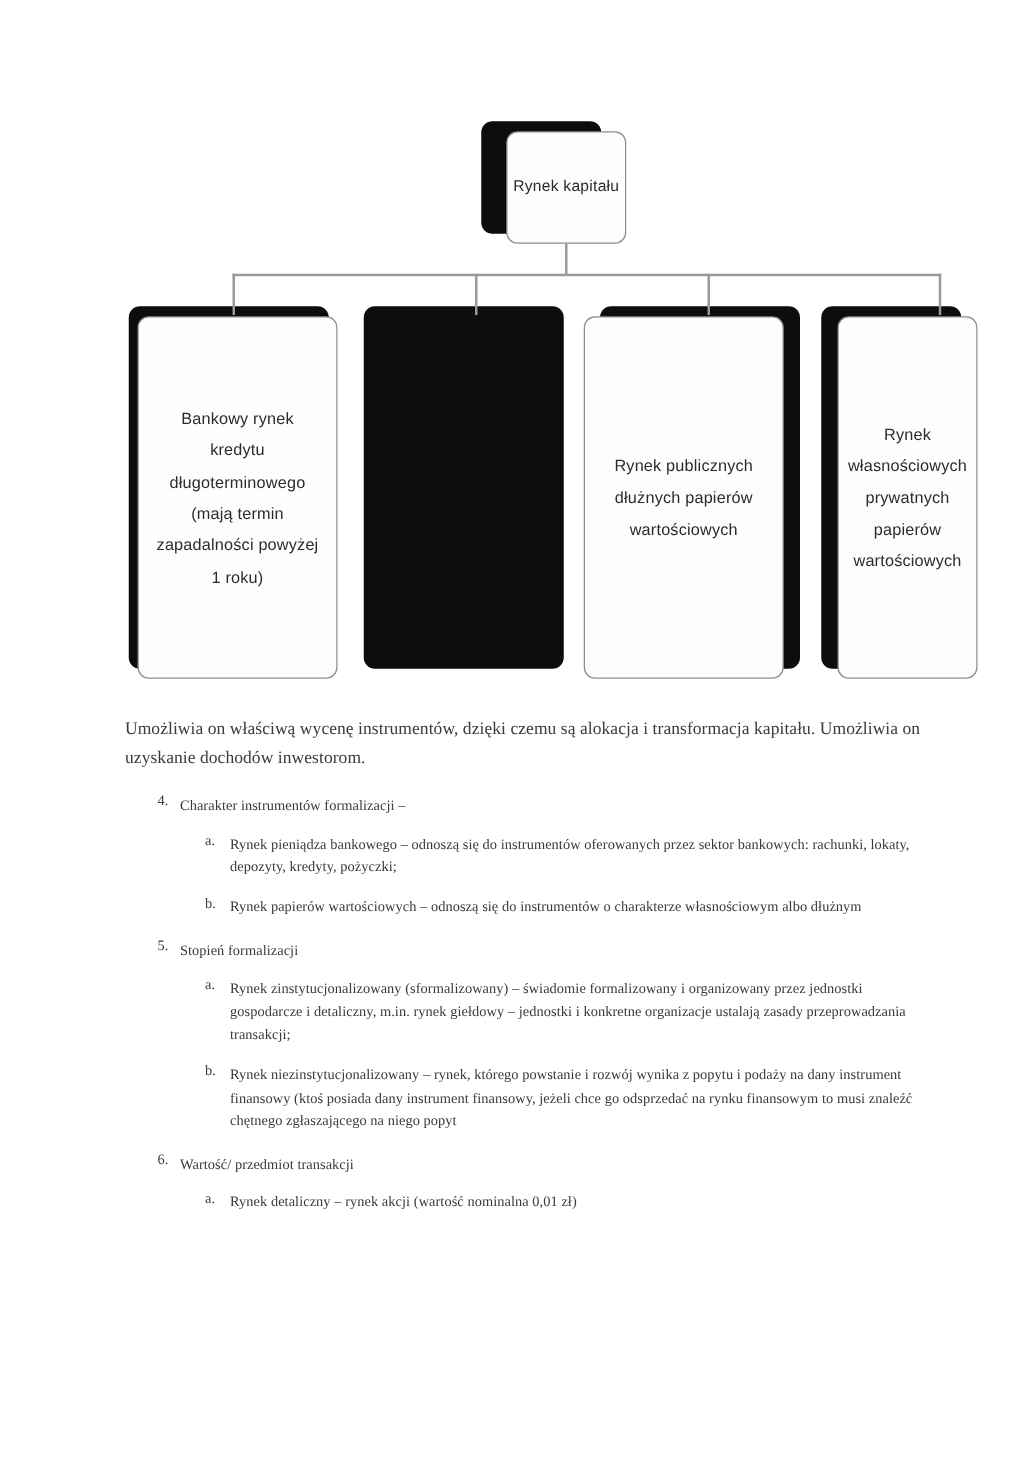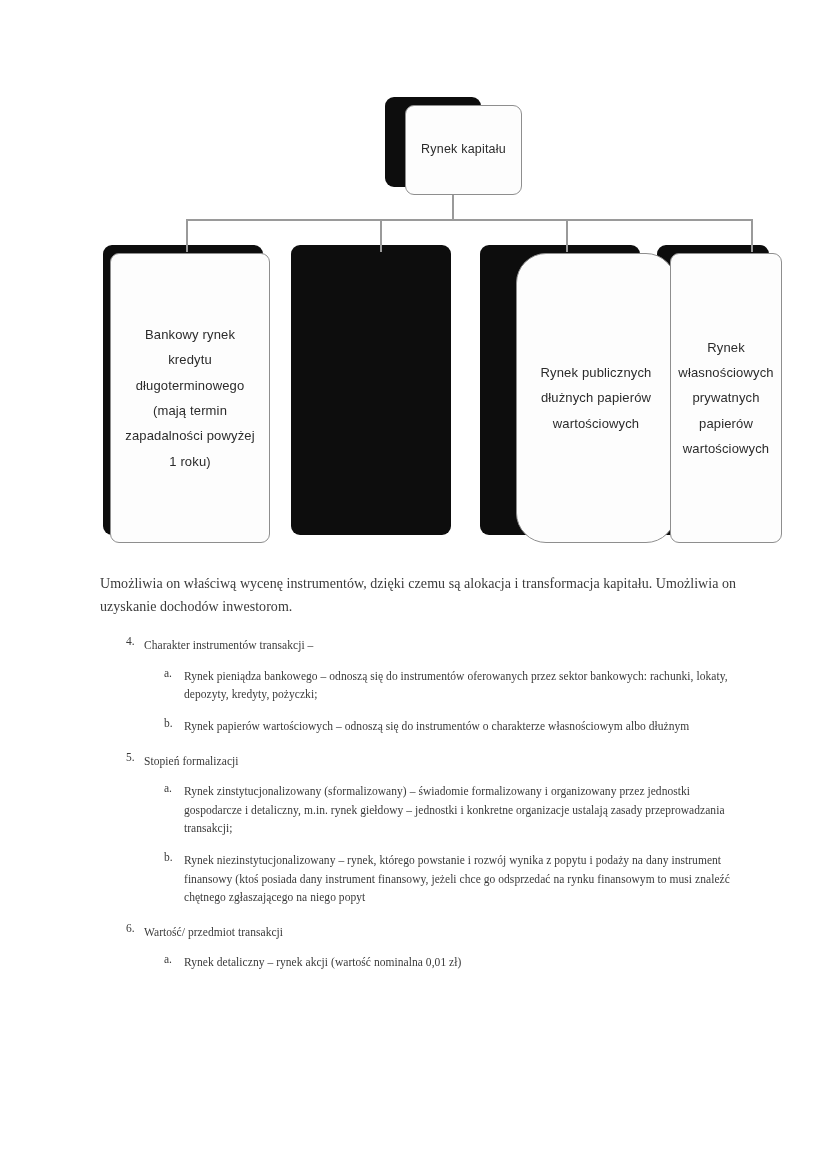--- a/index.html
+++ b/index.html
@@ -52,21 +52,21 @@
   .diag-shadow {
     position: absolute;
     background: #0d0d0d;
     border-radius: 9px;
     z-index: 1;
   }
 
   .root-box {
     left: 405px;
     top: 17px;
-    width: 117px;
+    width: 96px;
     height: 90px;
     font-size: 12.5px;
     line-height: 1.85;
     letter-spacing: 0.2px;
   }
   .root-shadow {
     left: 385px;
     top: 9px;
     width: 96px;
     height: 90px;
@@ -82,21 +82,21 @@
     padding: 0 13px;
   }
   .leaf-shadow {
     top: 157px;
     width: 160px;
     height: 290px;
   }
 
   .leaf-1 { left: 110px; }  .shadow-1 { left: 103px; }
   .leaf-2 { left: 305px; }  .shadow-2 { left: 291px; }
-  .leaf-3 { left: 516px; border-radius: 30px; }  .shadow-3 { left: 480px; }
+  .leaf-3 { left: 467px; }  .shadow-3 { left: 480px; }
   .leaf-4 { left: 670px; width: 112px; }  .shadow-4 { left: 657px; width: 112px; }
 
   
   .conn {
     position: absolute;
     background: #9a9a9a;
     z-index: 2;
   }
   .conn-v-root { left: 452px; top: 107px; width: 1.6px; height: 25px; }
   .conn-h-bus  { left: 186px; top: 131px; width: 567px; height: 1.6px; }
@@ -206,21 +206,21 @@
   </div>
 
   <div class="prose">
 
     <p class="lead">Umożliwia on właściwą wycenę instrumentów, dzięki czemu są alokacja i transformacja kapitału. Umożliwia on uzyskanie dochodów inwestorom.</p>
 
     <ol class="num-list">
 
       <li>
         <span class="marker">4.</span>
-        <span class="item-text">Charakter instrumentów transakcji –</span>
+        <span class="item-text">Charakter instrumentów formalizacji –</span>
         <ol class="alpha-list">
           <li>
             <span class="sub-marker">a.</span>
             <span class="sub-text">Rynek pieniądza bankowego – odnoszą się do instrumentów oferowanych przez sektor bankowych: rachunki, lokaty, depozyty, kredyty, pożyczki;</span>
           </li>
           <li>
             <span class="sub-marker">b.</span>
             <span class="sub-text">Rynek papierów wartościowych – odnoszą się do instrumentów o charakterze własnościowym albo dłużnym</span>
           </li>
         </ol>

